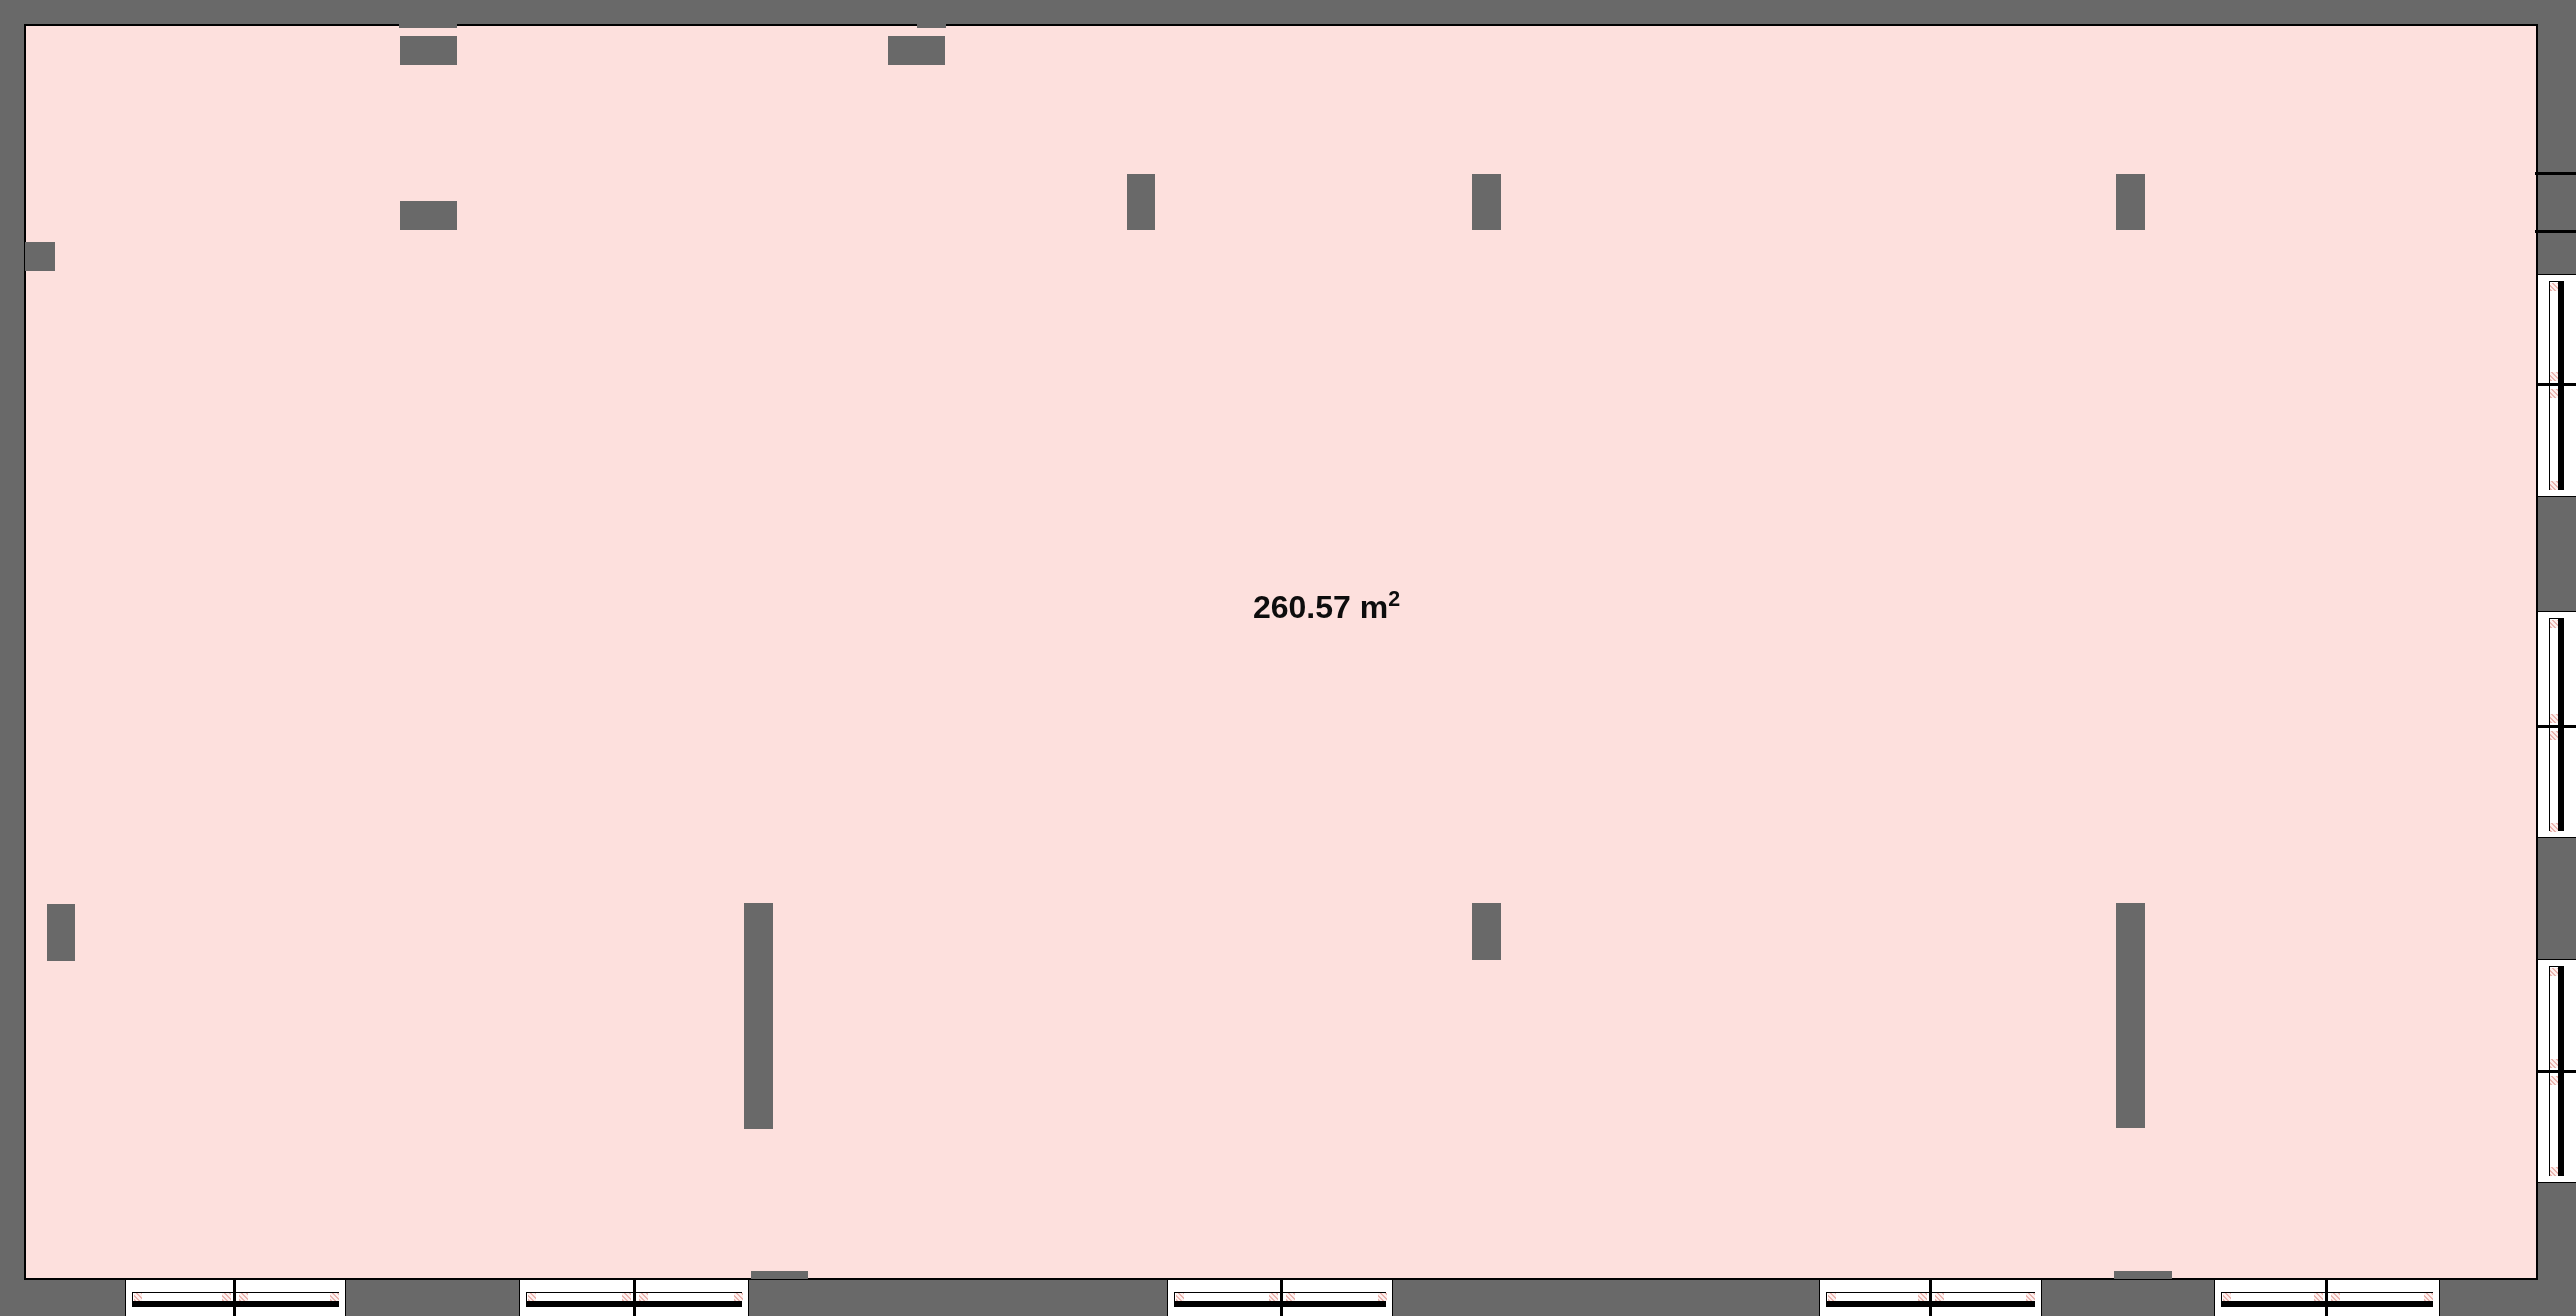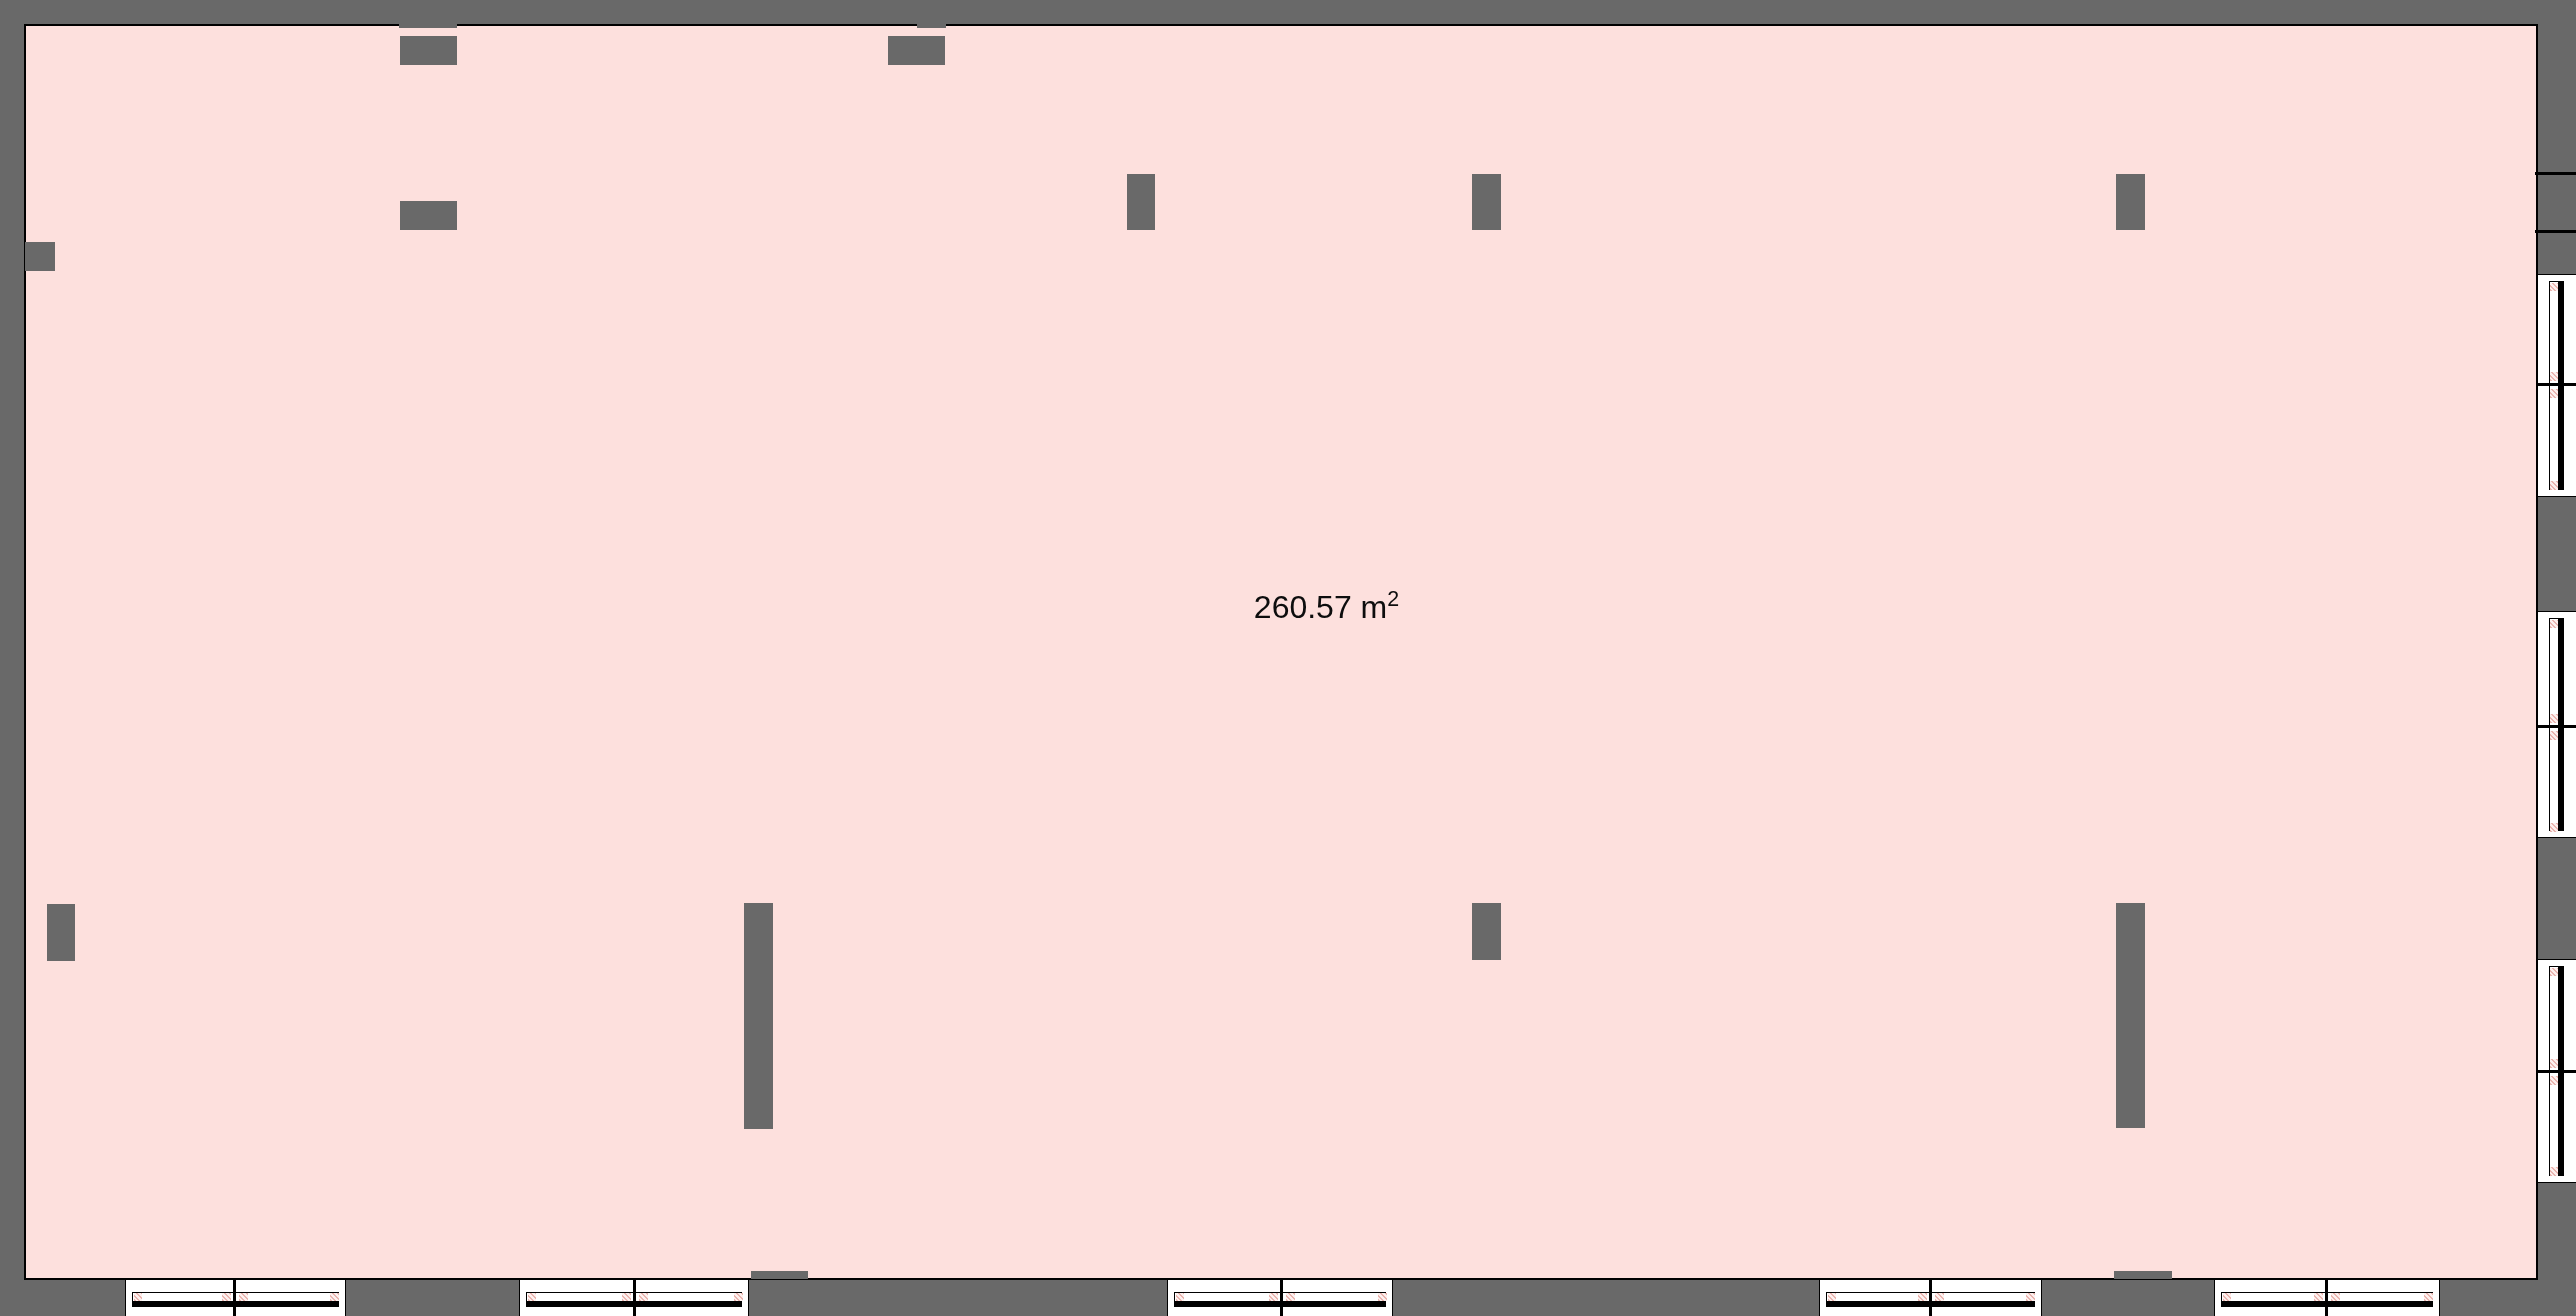--- a/index.html
+++ b/index.html
@@ -82,21 +82,21 @@
   #room-number {
     font-family: "DejaVu Serif", serif;
     font-weight: 600;
     font-size: 45px;
     position: relative;
     top: 6.8px;
     left: 1.9px;
   }
   #room-area {
     font-size: 32px;
-    font-weight: normal;
+    font-weight: bold;
     line-height: 35px;
     margin-top: 1.9px;
     white-space: nowrap;
   }
   #area-exp {
     font-size: 21.4px;
     vertical-align: 11.7px;
   }
 </style>
 </head>

